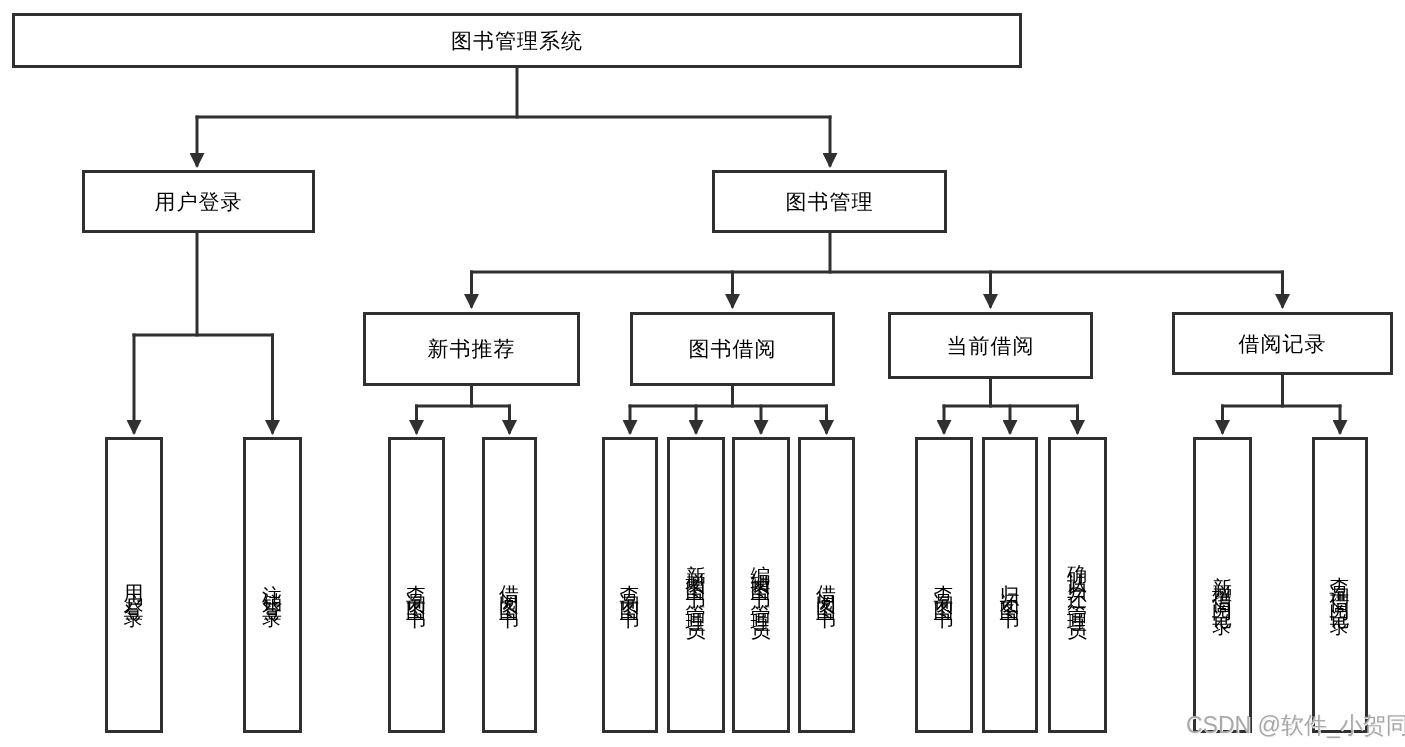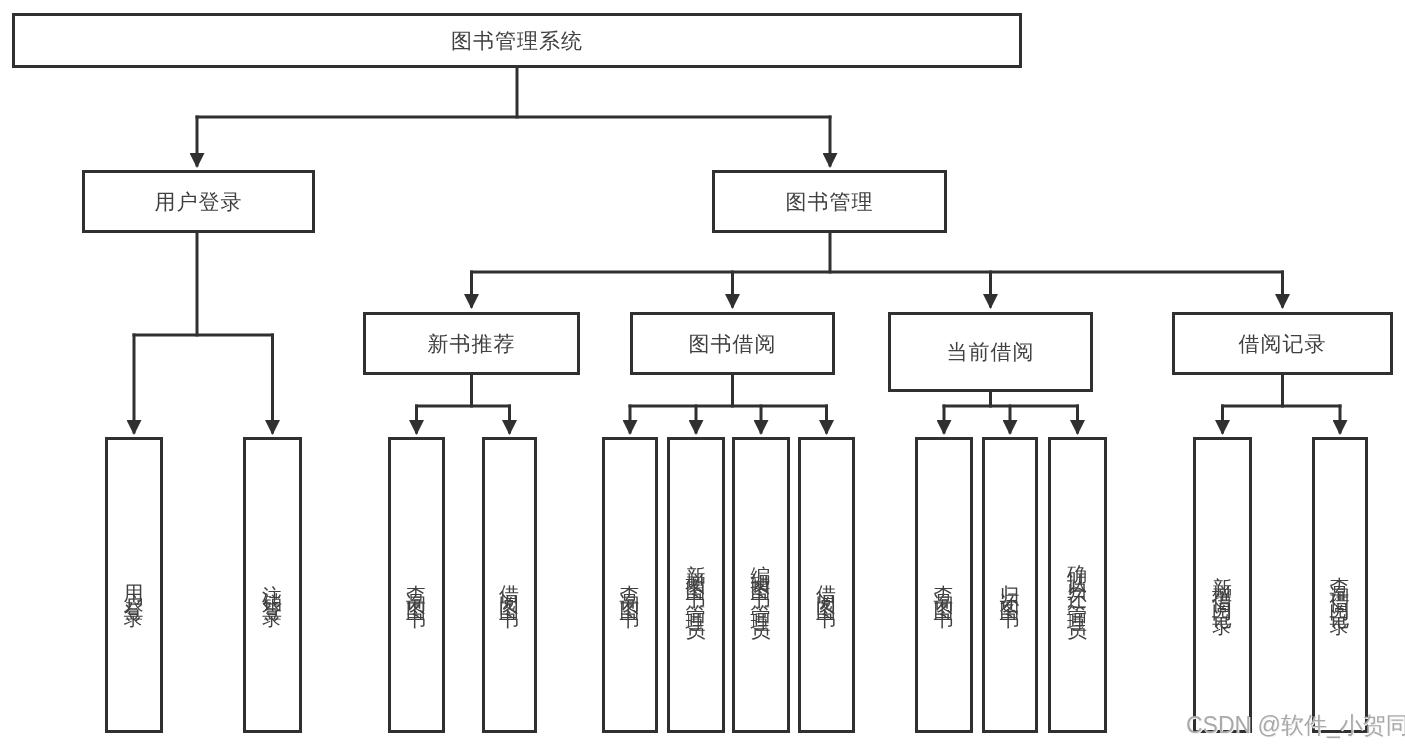--- a/index.html
+++ b/index.html
@@ -22,21 +22,21 @@
     pointer-events: none;
   }
   .box {
     position: absolute;
     box-sizing: border-box;
     border: 3px solid #303030;
     background: #ffffff;
     display: flex;
     align-items: center;
     justify-content: center;
-    color: #404040;
+    color: #000000;
   }
   .box.h .lbl {
     font-size: 21px;
     letter-spacing: 1px;
     white-space: nowrap;
   }
   .box.v .lbl {
     writing-mode: vertical-rl;
     text-orientation: mixed;
     font-size: 20px;
@@ -129,27 +129,27 @@
     <span class="lbl">图书管理系统</span>
   </div>
 
   <div class="box h" style="left:82px; top:170px; width:233px; height:63px;">
     <span class="lbl">用户登录</span>
   </div>
   <div class="box h" style="left:712px; top:170px; width:235px; height:63px;align-items:center;">
     <span class="lbl">图书管理</span>
   </div>
 
-  <div class="box h" style="left:363px; top:312px; width:217px; height:63px;">
+  <div class="box h" style="left:363px; top:312px; width:217px; height:74px;">
     <span class="lbl">新书推荐</span>
   </div>
-  <div class="box h" style="left:630px; top:312px; width:205px; height:63px;">
+  <div class="box h" style="left:630px; top:312px; width:205px; height:74px;">
     <span class="lbl">图书借阅</span>
   </div>
-  <div class="box h" style="left:888px; top:312px; width:205px; height:80px;">
+  <div class="box h" style="left:888px; top:312px; width:205px; height:67px;">
     <span class="lbl">当前借阅</span>
   </div>
   <div class="box h" style="left:1172px; top:312px; width:221px; height:63px;">
     <span class="lbl">借阅记录</span>
   </div>
 
   <div class="box v" style="left:105px; top:437px; width:58px; height:296px;">
     <span class="lbl">用户登录</span>
   </div>
   <div class="box v" style="left:243px; top:437px; width:59px; height:296px;">

